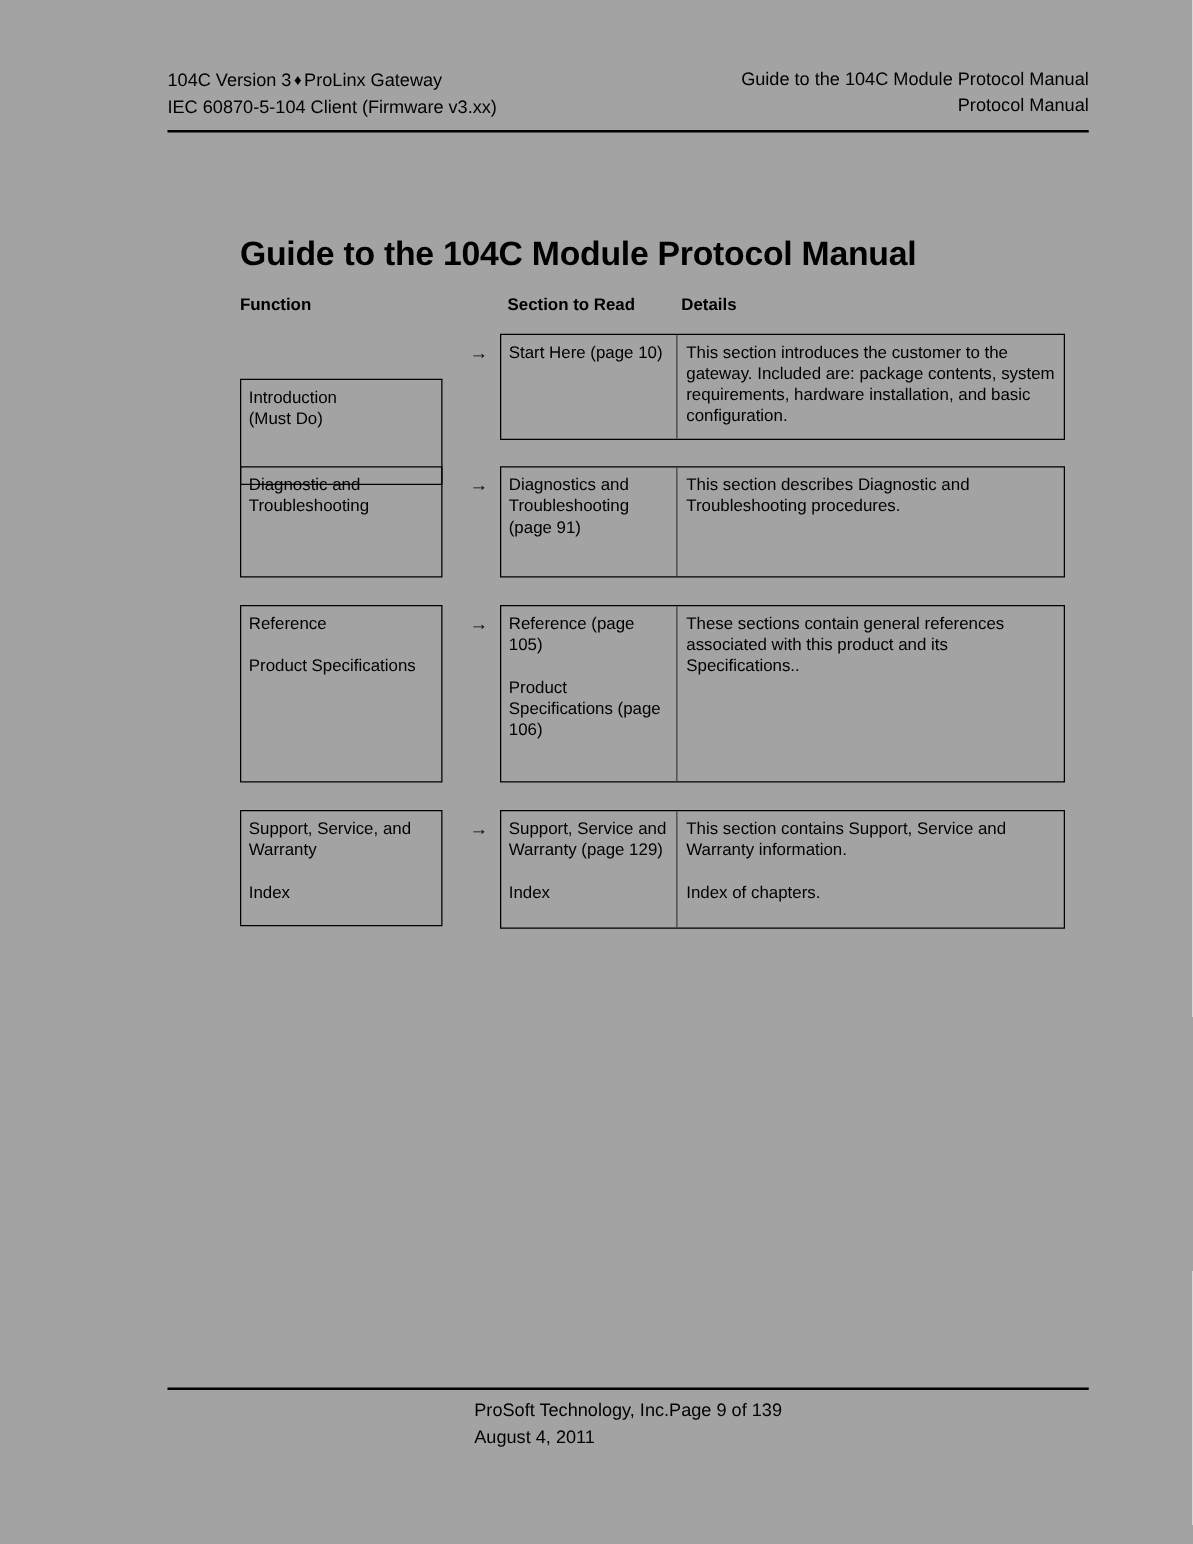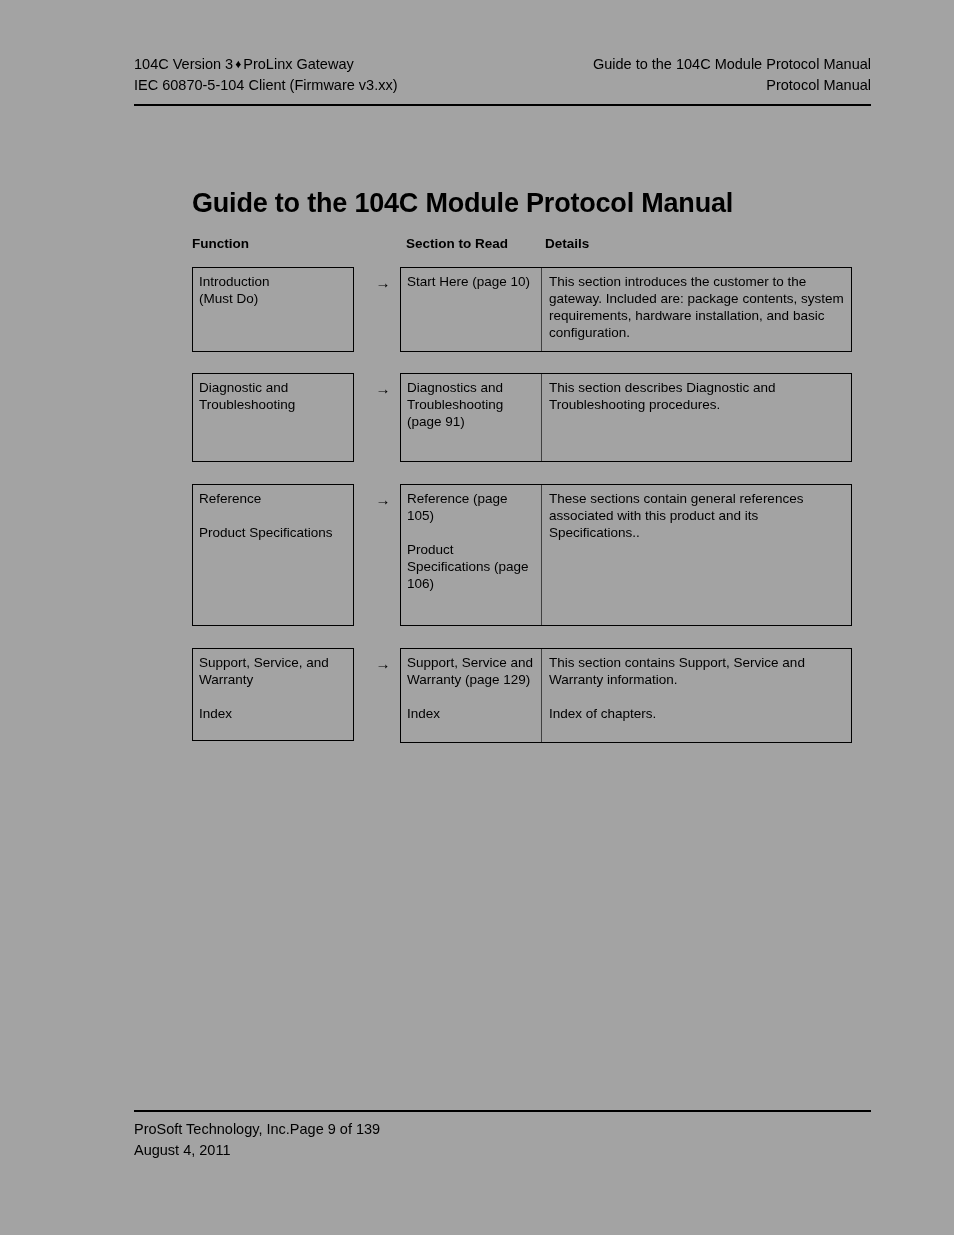--- a/index.html
+++ b/index.html
@@ -131,21 +131,21 @@
     box-sizing: border-box;
     padding: 5px 7px 4px 7px;
     font-size: 13.5px;
     line-height: 17px;
   }
   .para { margin: 0; }
   .para + .para { margin-top: 17px; }
 
   
   .row-1 { top: 267px; }
-  .row-1 .box-function { height: 85px; }
+  .row-1 .box-function { height: 85px; margin-top: 36px; }
   .row-1 .box-right    { height: 85px; }
 
   .row-2 { top: 373px; }
   .row-2 .box-function { height: 89px; }
   .row-2 .box-right    { height: 89px; }
 
   .row-3 { top: 484px; }
   .row-3 .box-function { height: 142px; }
   .row-3 .box-right    { height: 142px; }
 
@@ -161,21 +161,21 @@
     width: 737px;
     height: 0;
     border-top: 2px solid #000000;
   }
   .page-footer {
     position: absolute;
     left: 134px;
     top: 1119px;
     width: 737px;
     display: flex;
-    justify-content: flex-start;
+    justify-content: center;
     align-items: flex-start;
     font-size: 14.5px;
     line-height: 21px;
   }
   .page-footer .ftr-left { text-align: left; }
   .page-footer .ftr-right { text-align: right; }
   .ftr-line { display: block; white-space: nowrap; }
 </style>
 </head>
 <body>

